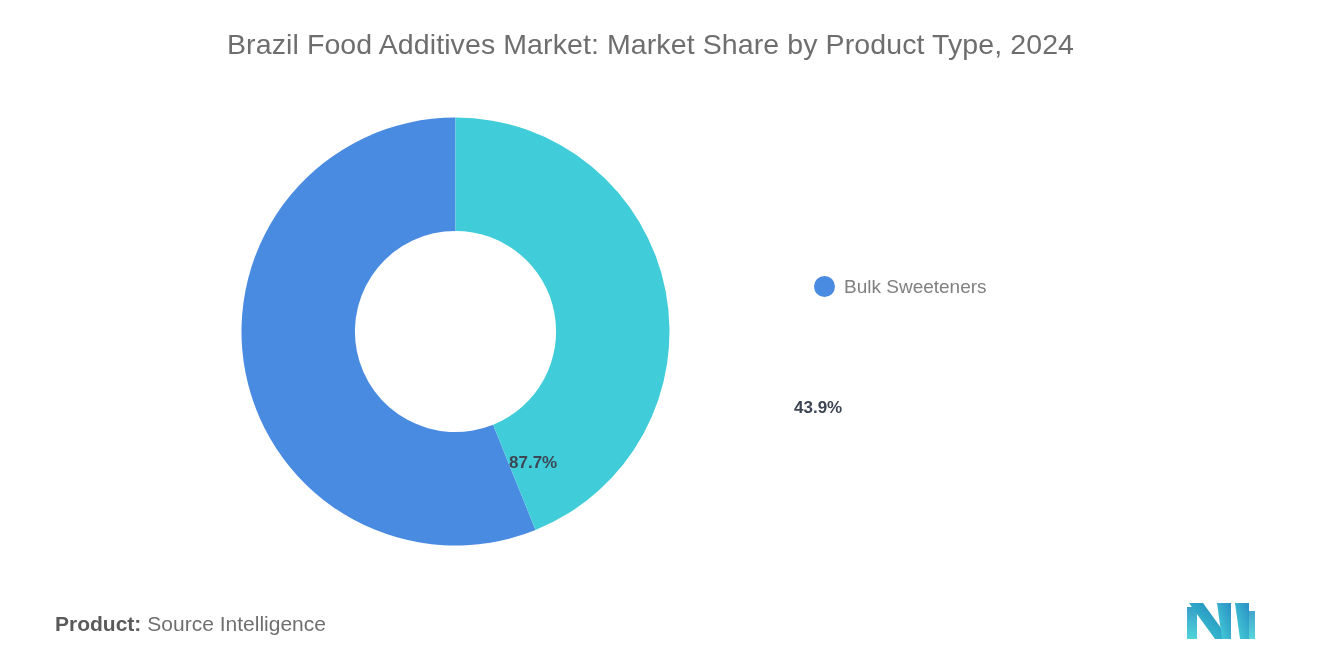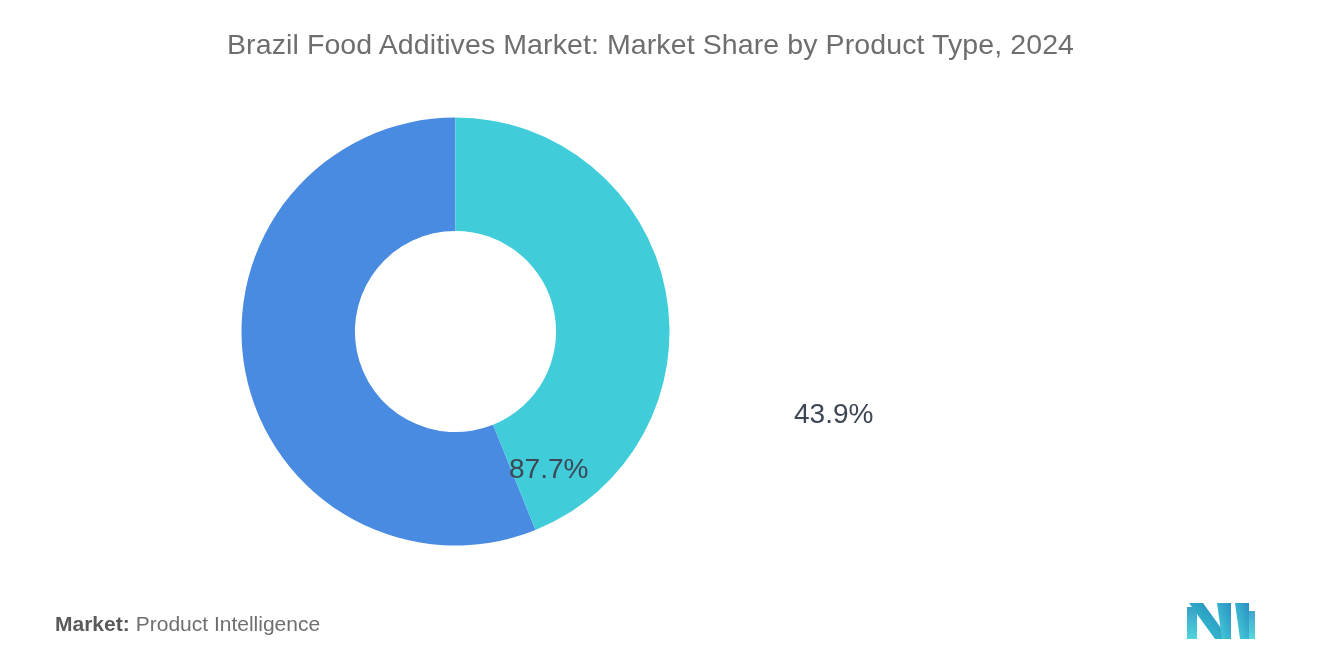--- a/index.html
+++ b/index.html
@@ -36,24 +36,24 @@
     width: 455px;
     height: 455px;
   }
   #donut-svg {
     display: block;
     width: 455px;
     height: 455px;
   }
   .slice-label {
     position: absolute;
-    font-size: 28px;
+    font-size: 17px;
     color: #3d4655;
     white-space: nowrap;
-    font-weight: 400;
+    font-weight: 700;
     text-align: right;
   }
   #label-slice-0 { left: 281px; top: 349px; }
   #label-slice-1 { left: 566px; top: 294px; }
 
   #legend {
     position: absolute;
     left: 814px;
     top: 272px;
     width: 480px;
@@ -121,24 +121,28 @@
         <path id="slice-path-1" fill="#40CDD9" d="M 227.5 13.5 A 214 214 0 0 1 307.52727002788936 425.9732628136175
             L 265.11281691310796 320.7824335224002 A 100.58 100.58 0 0 0 227.5 126.92 Z"></path>
       </g>
     </svg>
 
     <div class="slice-label" id="label-slice-0">87.7%</div>
     <div class="slice-label" id="label-slice-1">43.9%</div>
   </div>
 
   <div id="legend">
+    <div class="legend-row">
+      <span class="legend-dot" id="legend-dot-0" style="background: rgb(74, 139, 226);"></span>
+      <span class="legend-label">Bulk Sweeteners</span>
+    </div>
   </div>
 
   <div id="source-line">
-    <span id="source-label">Market:</span><span id="source-value">Product Intelligence</span>
+    <span id="source-label">Product:</span><span id="source-value">Source Intelligence</span>
   </div>
 
   <svg id="brand-logo" viewBox="0 0 72 44">
     <defs>
       <linearGradient id="lgA" x1="0" y1="1" x2="1" y2="0">
         <stop offset="0%" stop-color="#3FD0D6"></stop>
         <stop offset="100%" stop-color="#1F7FB8"></stop>
       </linearGradient>
       <linearGradient id="lgB" x1="0" y1="1" x2="1" y2="0">
         <stop offset="0%" stop-color="#46D3D8"></stop>

